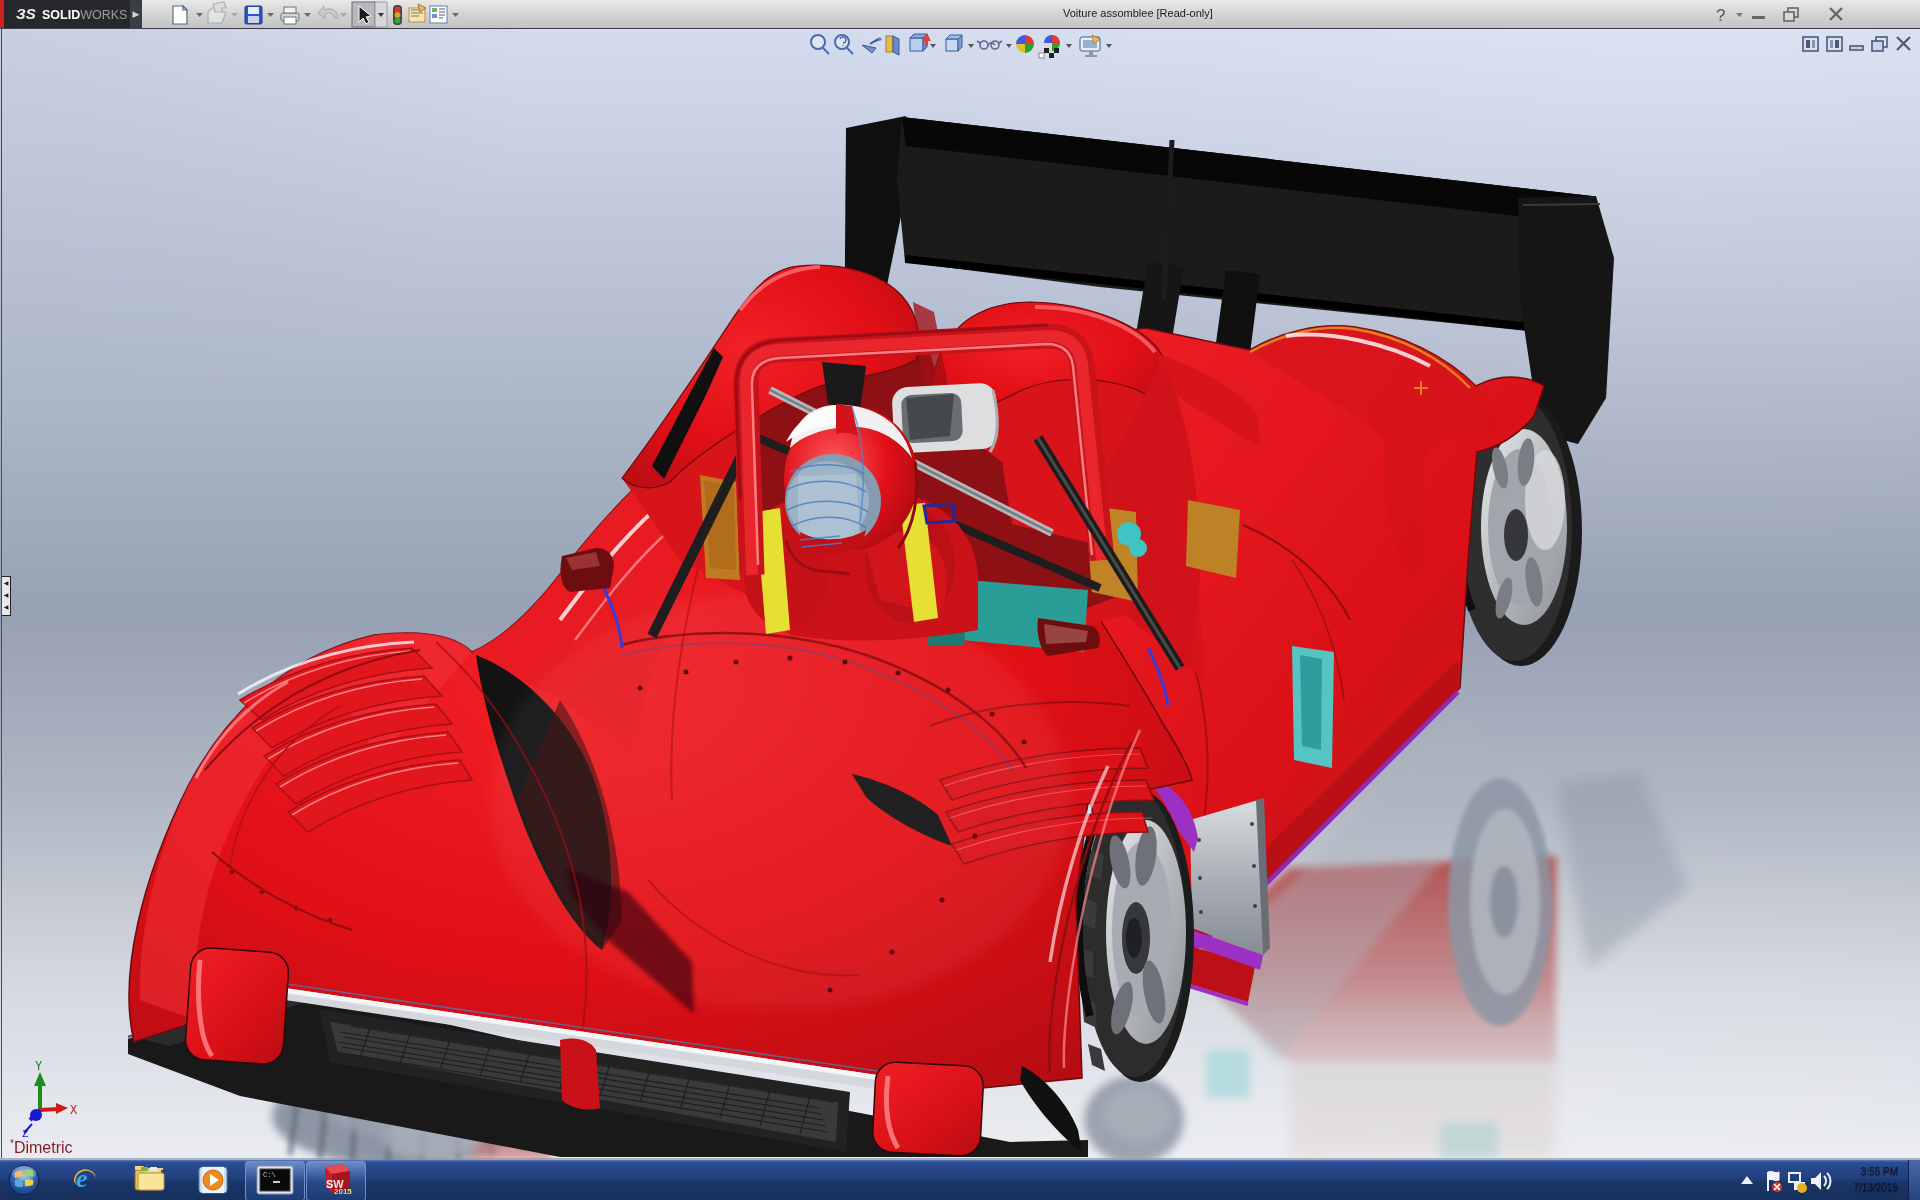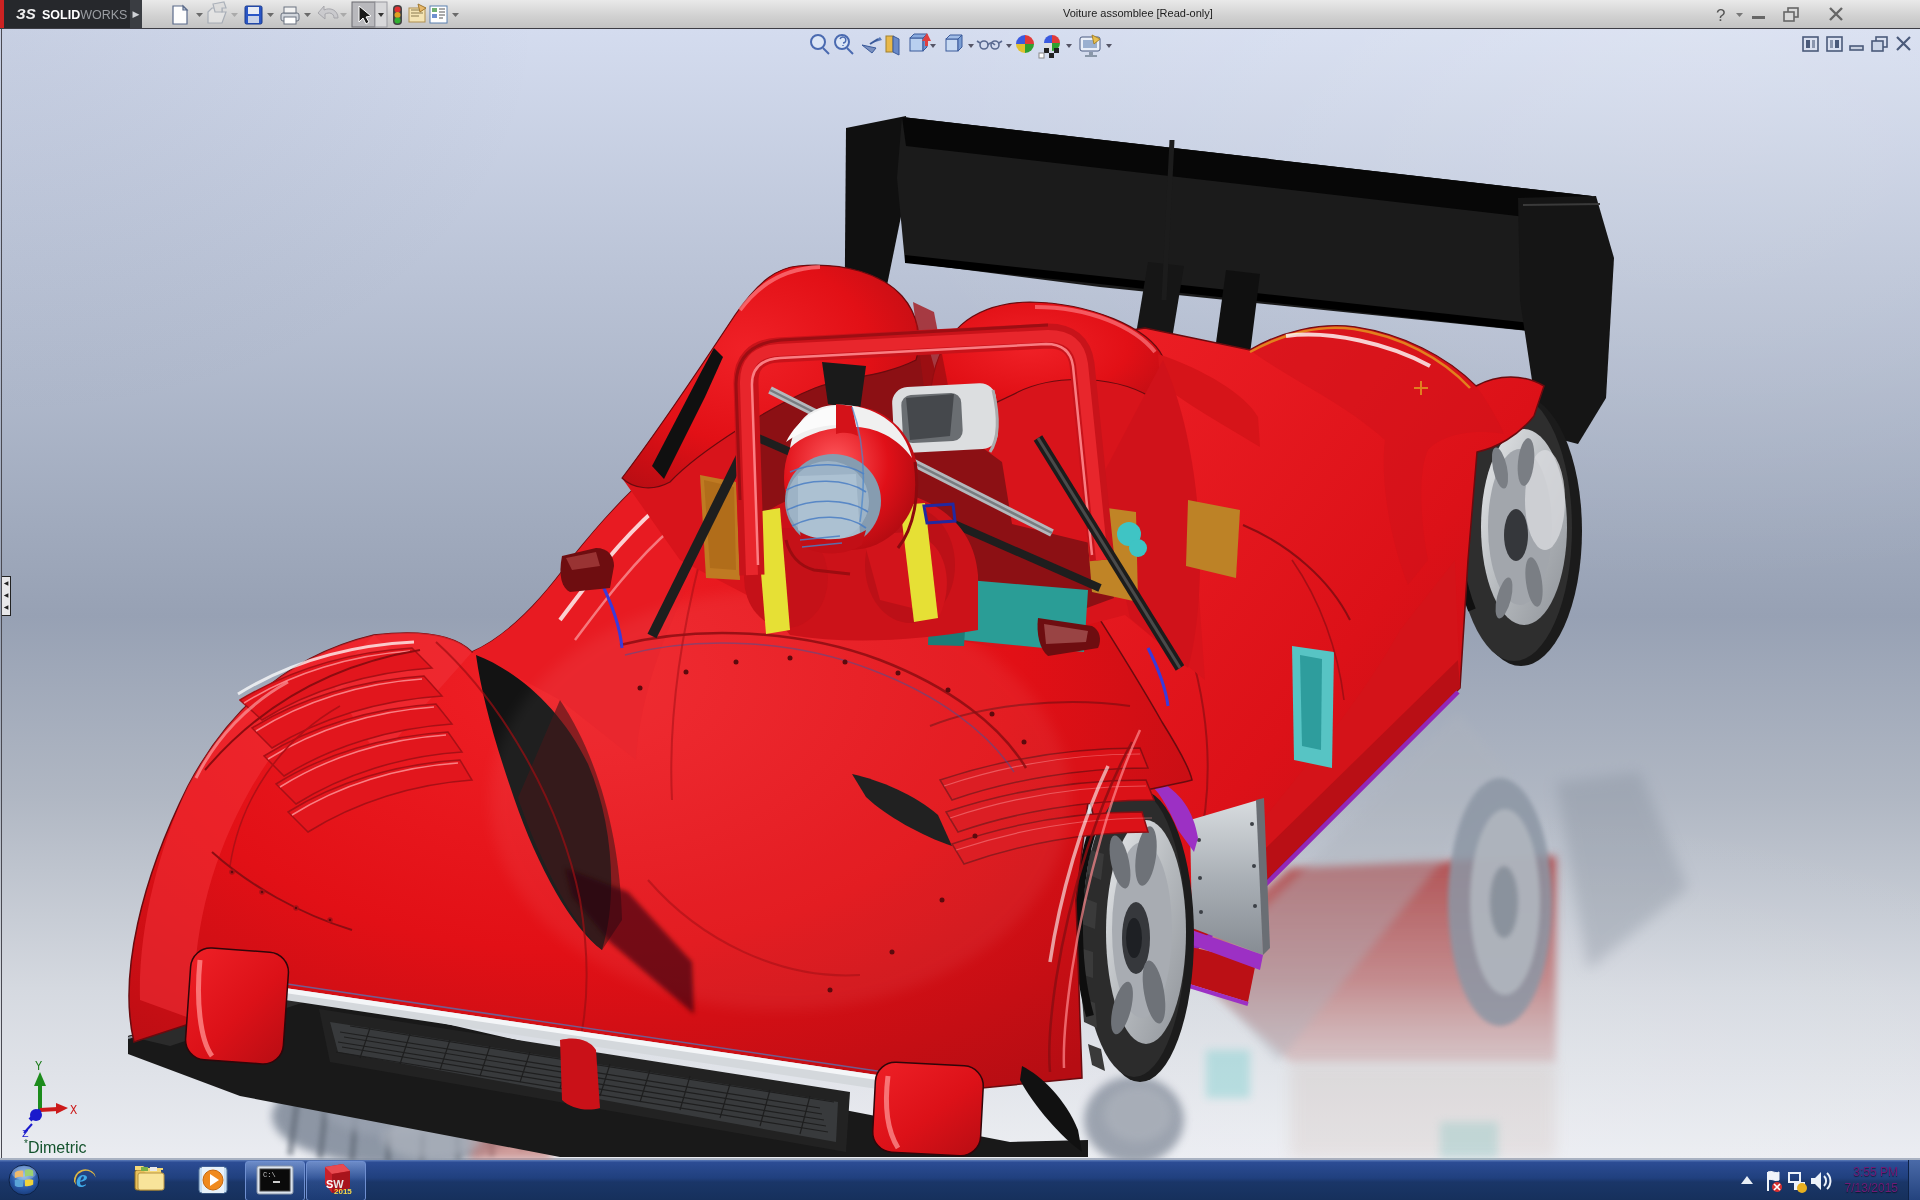--- a/index.html
+++ b/index.html
@@ -9,24 +9,24 @@
 #logored{position:absolute;left:0;top:0;width:4px;height:28px;background:#cc2222;}
 #logoarrow{position:absolute;left:130px;top:0;width:12px;height:28px;background:#3a3d42;color:#cfd2d6;font-size:9px;line-height:28px;text-align:center;}
 #title-text{position:absolute;left:1063px;top:7px;font-size:11px;color:#1c1c1c;}
 #viewport{position:absolute;left:0;top:29px;width:1920px;height:1129px;background:
  radial-gradient(1400px 900px at 88% 0%, rgba(255,255,255,.20), rgba(255,255,255,0) 62%),
  radial-gradient(900px 650px at 0% 0%, rgba(88,98,120,.10), rgba(88,98,120,0) 60%),
  radial-gradient(1300px 520px at 72% 100%, rgba(255,255,255,.14), rgba(255,255,255,0) 70%),
  linear-gradient(180deg,#d4dcef 0%,#bac3d6 22%,#a0aabd 44%,#97a1b4 52%,#b0b7c3 68%,#d5d9e0 85%,#eaecf1 100%);}
 #vpleftline{position:absolute;left:1px;top:29px;width:1px;height:1129px;background:#4a4a52;}
 #lefttab{position:absolute;left:2px;top:576px;width:8px;height:38px;background:#e8e8ea;border:1px solid #222;border-left:none;color:#222;font-size:6px;line-height:12px;text-align:center;}
-#dimetric{position:absolute;left:24px;top:1138px;font-size:16px;color:#14532d;}
+#dimetric{position:absolute;left:10px;top:1138px;font-size:16px;color:#7f1d1d;}
 #taskbar{position:absolute;left:0;top:1160px;width:1920px;height:40px;background:linear-gradient(180deg,#5a7ab8 0,#2c4c94 6%,#20407e 45%,#1a3668 55%,#16305c 100%);}
 .tbtn{position:absolute;top:1161px;height:38px;width:58px;border:1px solid #6f8fd0;border-radius:3px;background:linear-gradient(180deg,rgba(160,190,240,.55),rgba(70,110,190,.35) 50%,rgba(40,80,160,.35));}
-#clock{position:absolute;right:22px;top:1164px;width:74px;text-align:right;color:#701a75;font-size:12px;line-height:16px;text-shadow:0 1px 1px rgba(0,0,0,.5);}
+#clock{position:absolute;right:22px;top:1164px;width:74px;text-align:right;color:#0f172a;font-size:10px;line-height:16px;text-shadow:0 1px 1px rgba(0,0,0,.5);}
 #showdesk{position:absolute;right:0;top:1160px;width:11px;height:40px;background:linear-gradient(180deg,#4a6aa8,#24437e);border-left:1px solid #0e2246;}
 svg{position:absolute;left:0;top:0;}
 </style>
 </head>
 <body>
 <div id="page">
 <div id="viewport"></div>
 <svg id="scene" width="1920" height="1200" viewBox="0 0 1920 1200">
 <defs>
 <linearGradient id="bodyred" x1="0" y1="0" x2="1" y2="1">

